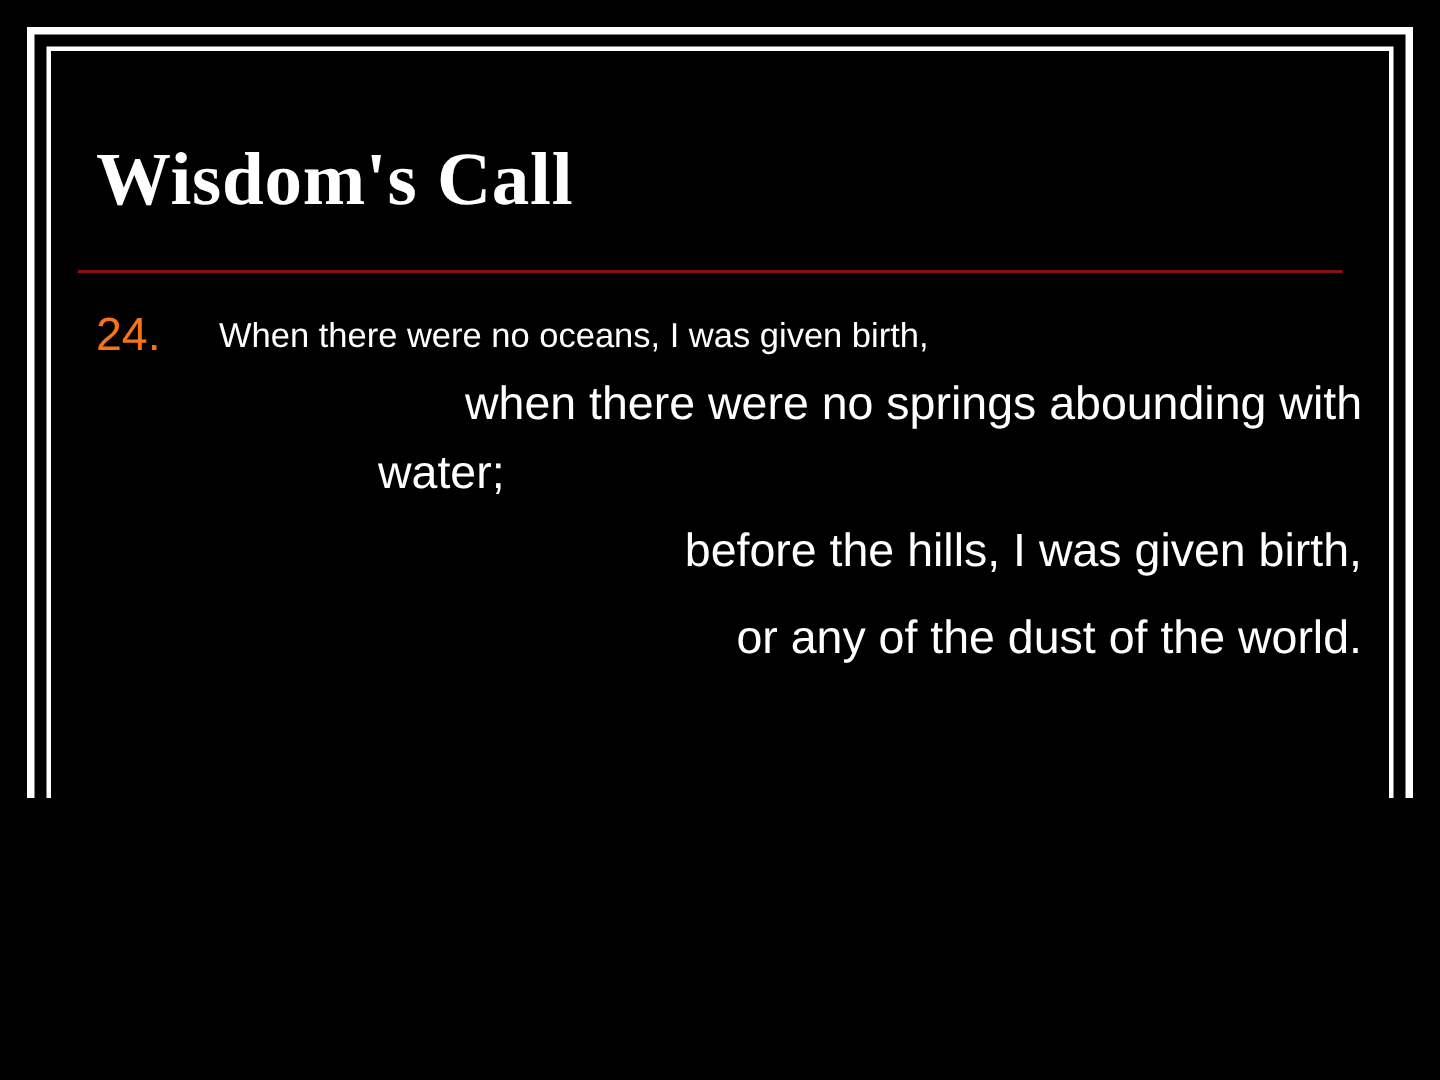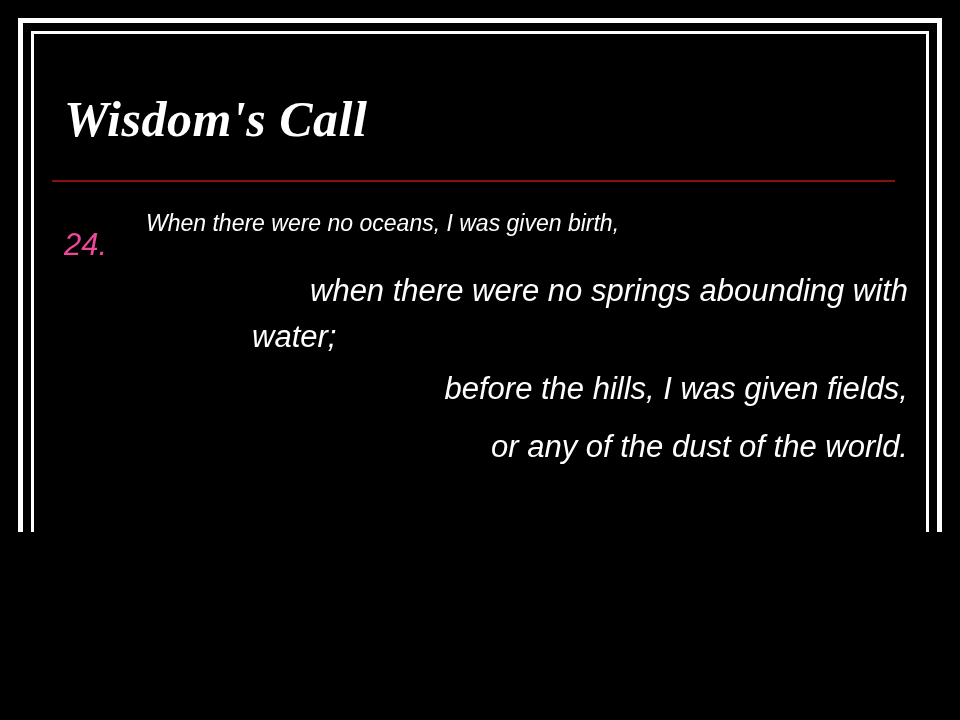--- a/index.html
+++ b/index.html
@@ -12,21 +12,20 @@
     font-family: "Liberation Sans", sans-serif;
   }
 
   
   .slide {
     position: relative;
     width: 960px;
     height: 532px;
     background: #000000;
     overflow: hidden;
-    font-style: italic;
   }
 
   
   .frame-outer {
     position: absolute;
     left: 18px;
     top: 18px;
     width: 924px;   
     height: 634px;
     box-sizing: border-box;
@@ -92,26 +91,25 @@
   }
   .verse:last-child { margin-bottom: 0; }
 
   .verse-row {
     display: block;
     white-space: nowrap;
   }
   .verse-num {
     display: inline-block;
     width: 82px;
-    color: #ec4899;
+    color: #f97316;
     font-size: 31px;
     line-height: 46px;
     vertical-align: top;
     text-align: left;
-    margin-top: 22px;
   }
   .verse-line {
     display: inline-block;
     color: #ffffff;
     font-size: 23px;
     line-height: 46px;
     vertical-align: top;
     white-space: nowrap;
   }
 
@@ -150,21 +148,21 @@
 
       <div class="verse verse-24">
         <span class="verse-row">
           <span class="verse-num">24.</span><span class="verse-line">When there were no oceans, I was given birth,</span>
         </span>
         <span class="cont indent-1">when there were no springs abounding with</span>
         <span class="cont indent-2">water;</span>
       </div>
 
       <div class="verse verse-25">
-        <span class="cont indent-1">before the hills, I was given fields,</span>
+        <span class="cont indent-1">before the hills, I was given birth,</span>
       </div>
 
       <div class="verse verse-26">
         <span class="cont indent-1">or any of the dust of the world.</span>
       </div>
 
     </div>
   </div>
 </div>
 

